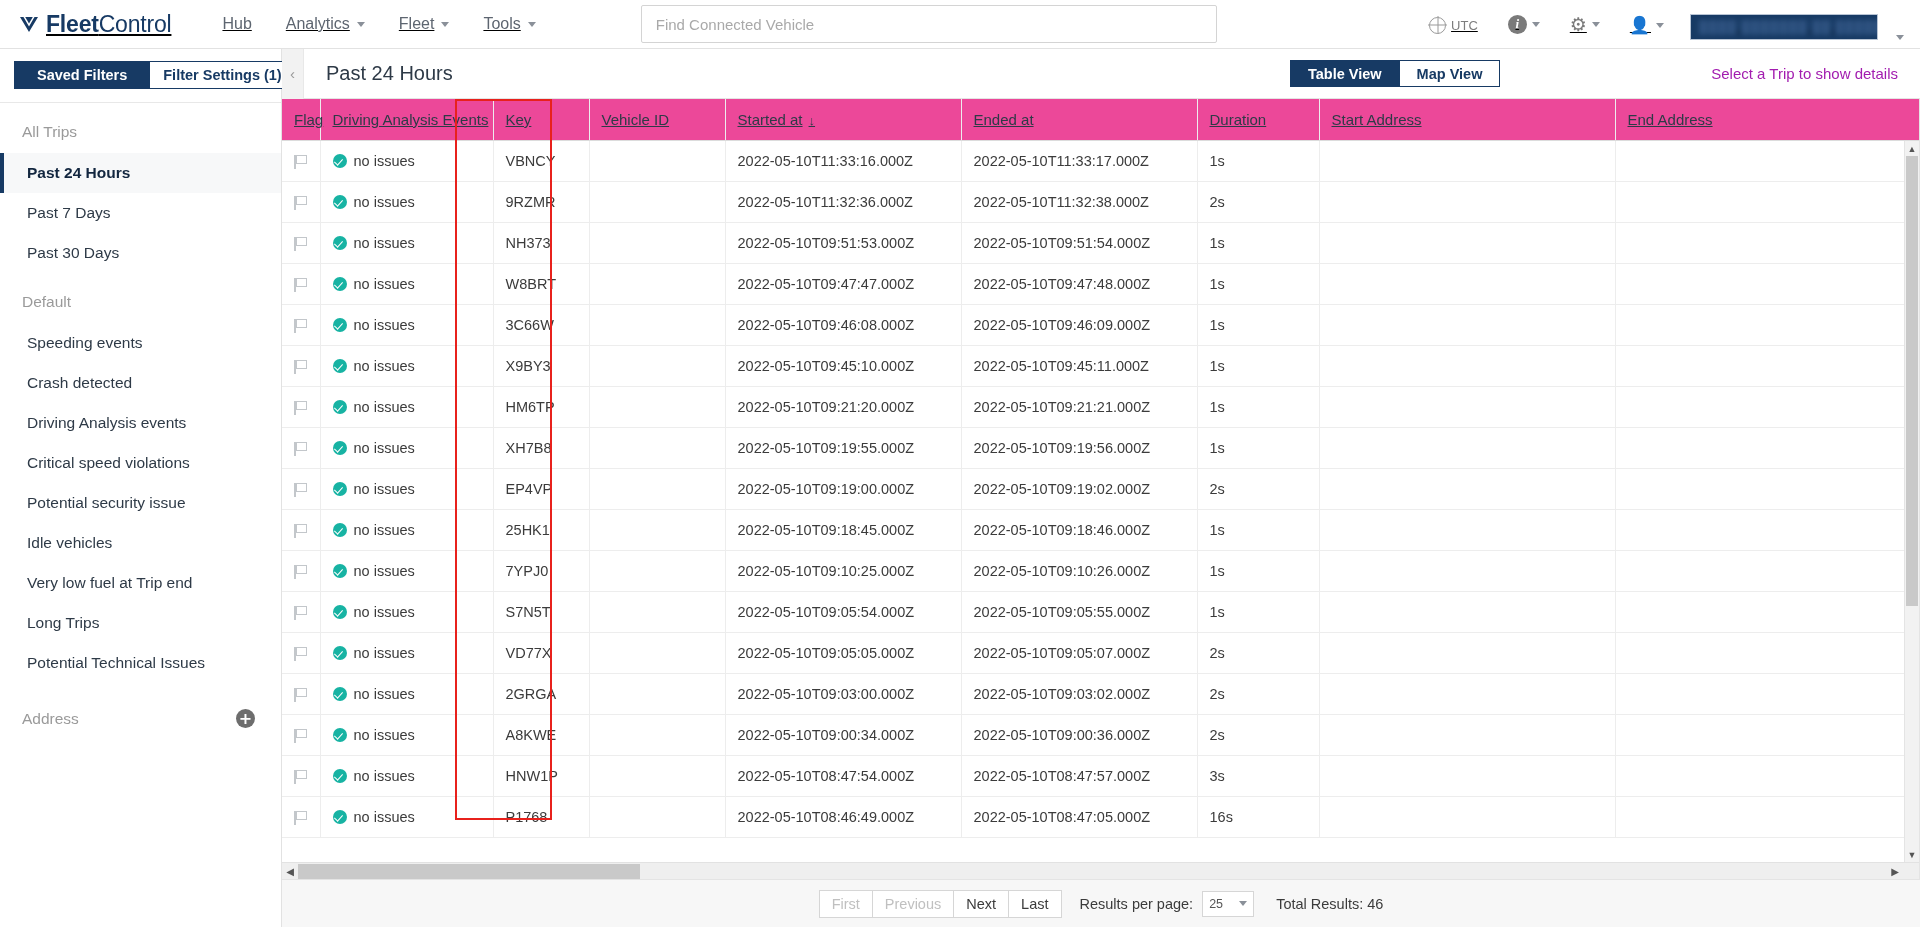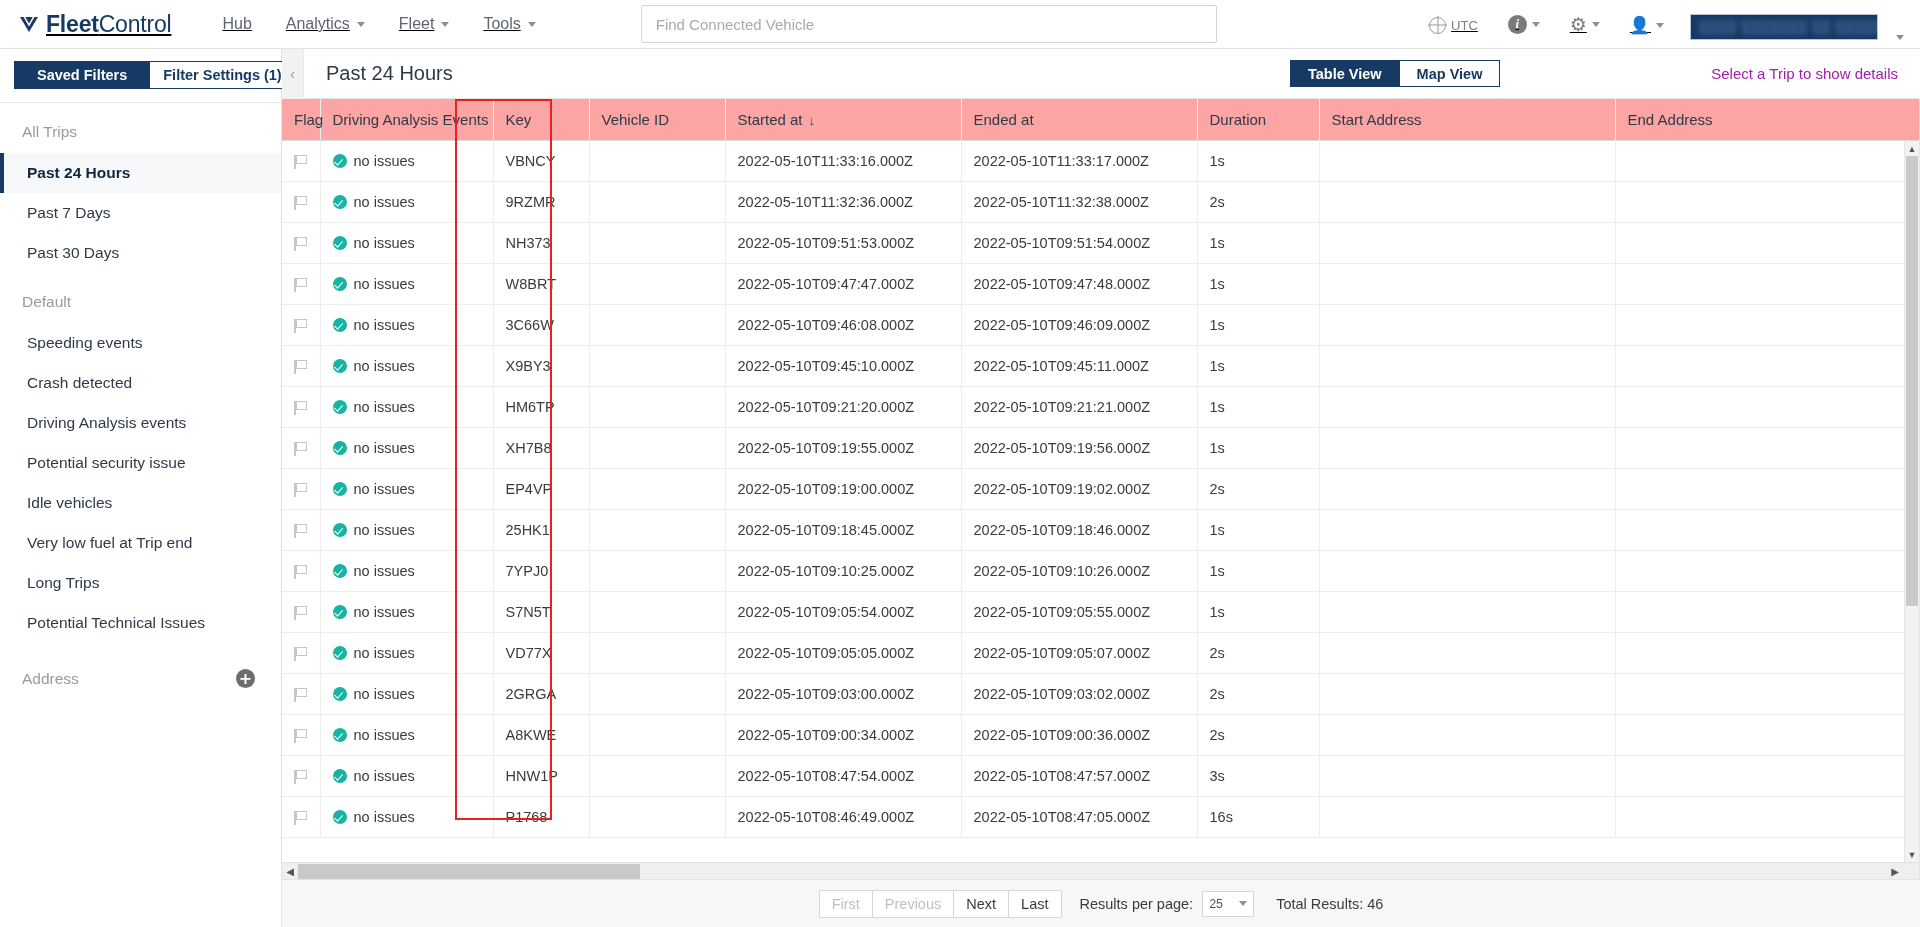--- a/index.html
+++ b/index.html
@@ -199,25 +199,26 @@
     border-right: 1px solid #e4e4e4;
     display: flex; flex-direction: column;
   }
   #table-scroll {
     flex: 1; overflow: hidden; position: relative;
   }
   table.grid { border-collapse: collapse; width: 1883px; table-layout: fixed; }
   table.grid th {
     height: 41px; text-align: left;
     font-size: 15px; font-weight: normal; color: #2e3a47;
-    background: #fca5a5;
+    background: #ec4899;
     border-bottom: 1px solid #dcdcdc;
     border-right: 1px solid #ededed;
     padding: 0 12px;
     white-space: nowrap;
+    text-decoration: underline;
   }
   table.grid td {
     height: 40px;
     font-size: 14.5px; color: #3b3b3b;
     border-bottom: 1px solid #ededed;
     border-right: 1px solid #ededed;
     padding: 0 12px;
     white-space: nowrap;
     background: #fff;
   }
@@ -417,20 +418,23 @@
     <div class="side-section-label">Default</div>
 
     <div class="side-item">
       <span>Speeding events</span>
     </div>
     <div class="side-item">
       <span>Crash detected</span>
     </div>
     <div class="side-item">
       <span>Driving Analysis events</span>
+    </div>
+    <div class="side-item">
+      <span>Critical speed violations</span>
     </div>
     <div class="side-item">
       <span>Potential security issue</span>
     </div>
     <div class="side-item">
       <span>Idle vehicles</span>
     </div>
     <div class="side-item">
       <span>Very low fuel at Trip end</span>
     </div>

